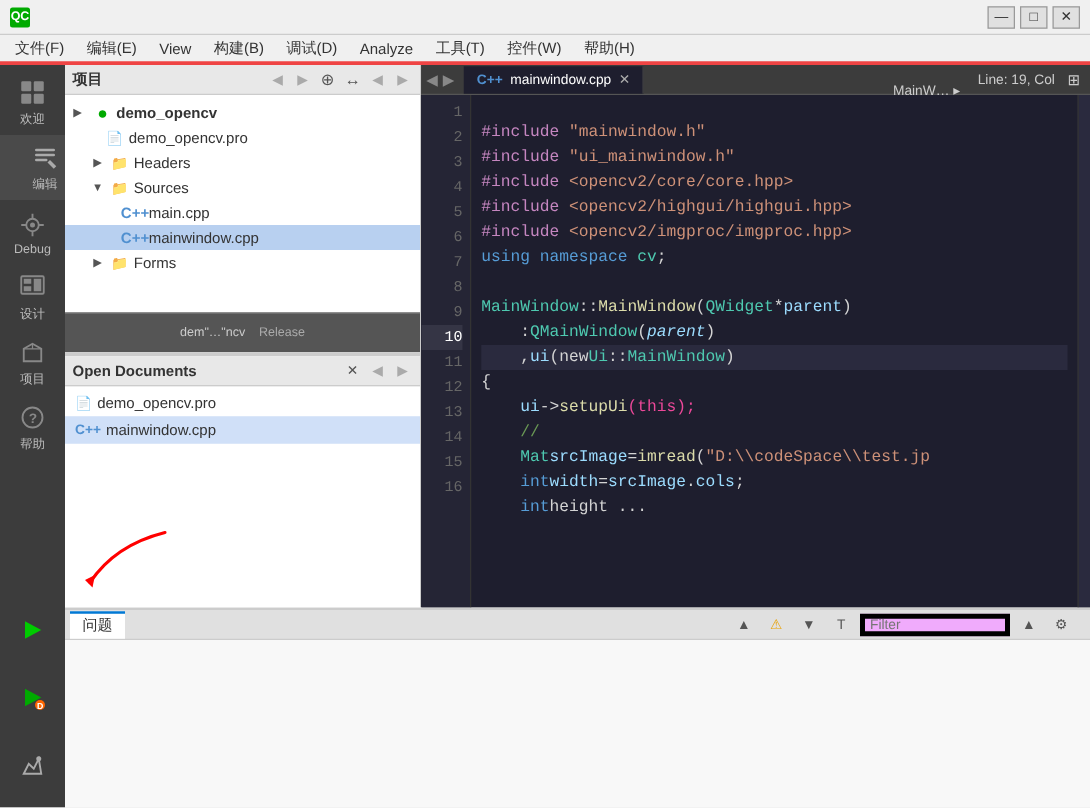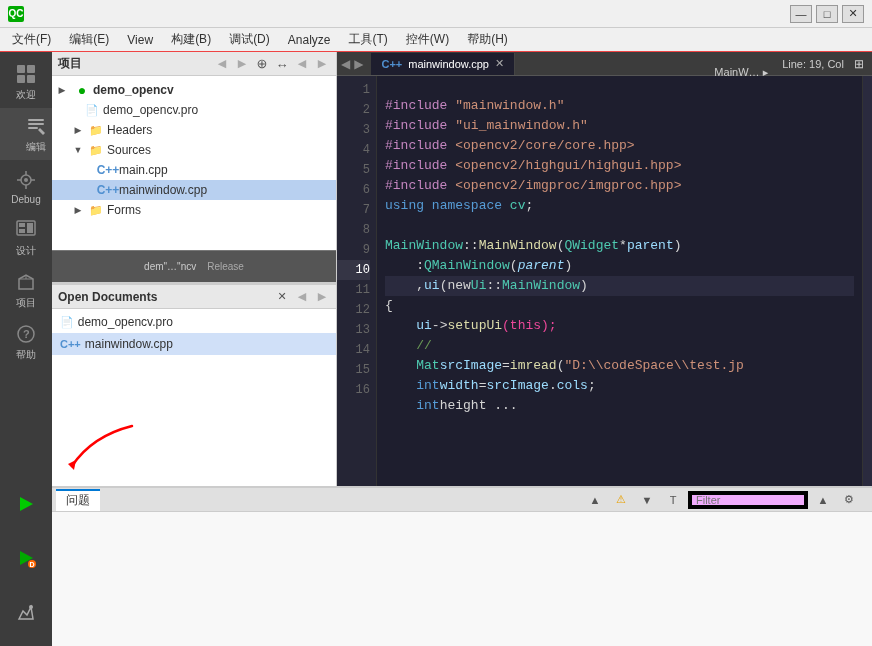--- a/index.html
+++ b/index.html
@@ -61,21 +61,21 @@
     }
     .title-btn.close-btn { color: #333; }
 
     
     .menu-bar {
       background: #f0f0f0;
       height: 24px;
       display: flex;
       align-items: center;
       padding: 0 4px;
-      border-bottom: 1px solid #ef4444;
+      border-bottom: 3px solid #ef4444;
       gap: 2px;
     }
     .menu-item {
       padding: 2px 8px;
       font-size: 12px;
       cursor: pointer;
       color: #333;
     }
 
     

